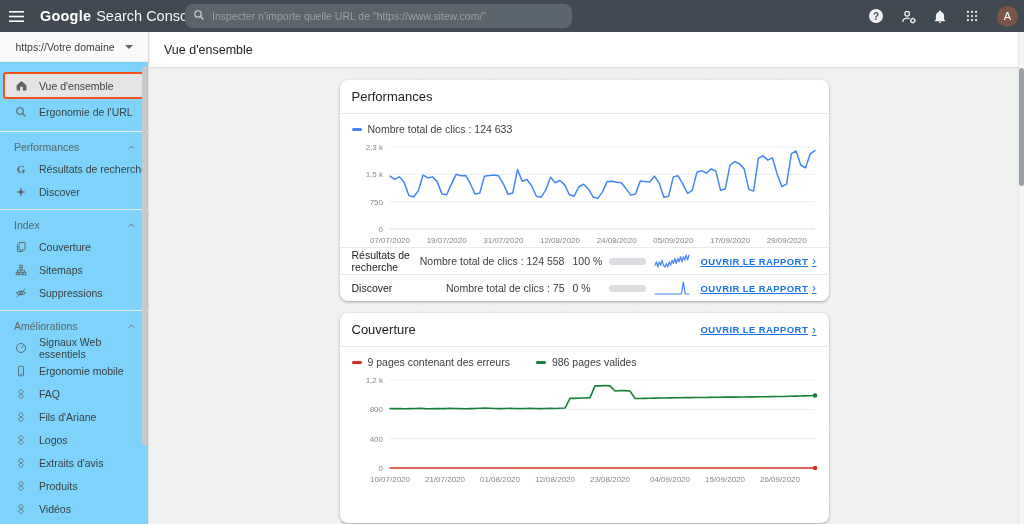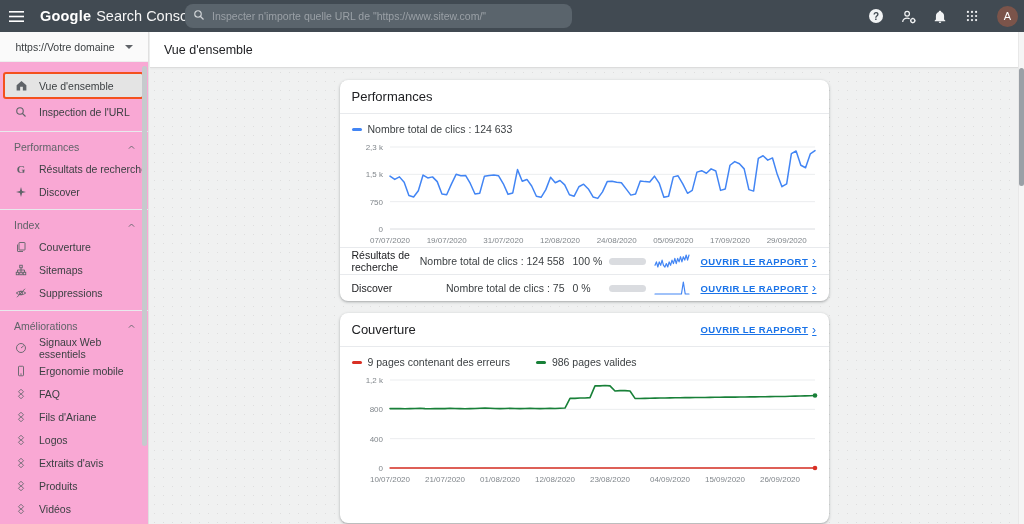--- a/index.html
+++ b/index.html
@@ -14,21 +14,21 @@
   .logo .g2 { font-weight:400; opacity:.95; }
   .searchbox { position:absolute; left:185px; top:4px; width:387px; height:24px; background:#5a646c; border-radius:8px; display:flex; align-items:center; padding:0 8px; gap:7px; }
   .searchbox input { flex:1; background:transparent; border:none; outline:none; color:#e8eaed; font-size:10.5px; font-family:"Liberation Sans",sans-serif; }
   .searchbox input::placeholder { color:#9aa0a6; }
   .topbar-right { position:absolute; right:6px; top:0; height:32px; display:flex; align-items:center; gap:14px; }
   .tb-ic { width:18px; height:18px; display:flex; align-items:center; justify-content:center; cursor:pointer; }
   .help-circle { width:14px; height:14px; border-radius:50%; background:#f1f3f4; color:#414a52; font-size:10px; font-weight:700; display:flex; align-items:center; justify-content:center; }
   .avatar { width:21px; height:21px; border-radius:50%; background:#7b544a; color:#fff; font-size:11px; display:flex; align-items:center; justify-content:center; cursor:pointer; margin-left:2px; }
 
   
-  .sidebar { position:absolute; top:32px; left:0; width:149px; bottom:0; background:#f9a8d4; border-right:1px solid #e0e0e0; z-index:20; }
+  .sidebar { position:absolute; top:32px; left:0; width:149px; bottom:0; background:#7dd3fc; border-right:1px solid #e0e0e0; z-index:20; }
   .sb-scroll { position:absolute; top:34px; right:1px; width:5px; height:380px; background:#c6cacd; border-radius:3px; cursor:pointer; }
   .domain-row { height:30px; display:flex; align-items:center; justify-content:center; gap:10px; font-size:10.5px; color:#3c4043; cursor:pointer; border-bottom:1px solid #eee; background:#fafafa; }
   .caret-down { width:0; height:0; border-left:4px solid transparent; border-right:4px solid transparent; border-top:4px solid #5f6368; }
   .nav-item { height:23px; display:flex; align-items:center; gap:11px; padding-left:14px; font-size:10.5px; color:#3c4043; cursor:pointer; }
   .nav-item.primary { height:26px; }
   .nav-item.selected { margin:2px 4px 0 3px; border:2px solid #f4511e; border-radius:3px; background:#e4e4e4; padding-left:9px; height:27px; }
   .nav-ic { width:14px; height:14px; display:flex; align-items:center; justify-content:center; color:#5f6368; flex:0 0 14px; }
   .nav-ic svg { display:block; }
   .g-letter { font-size:11px; font-weight:700; color:#5f6368; font-family:"Liberation Serif",serif; }
   .sb-divider { border-top:1px solid #e8eaed; margin:6px 0 5px; }
@@ -144,21 +144,21 @@
     </span>
     <span>Vue d'ensemble</span>
   </div>
   <div class="nav-item primary">
     <span class="nav-ic">
       <svg width="12" height="12" viewBox="0 0 24 24" fill="none" stroke="#5f6368" stroke-width="2.2">
           <circle cx="10" cy="10" r="6.5"></circle>
           <line x1="15" y1="15" x2="21" y2="21"></line>
         </svg>
     </span>
-    <span>Inspection de l'URL</span>
+    <span>Ergonomie de l'URL</span>
   </div>
 
   <div class="sb-divider"></div>
 
   <div class="section-head">
     <span class="txt">Performances</span>
     <svg width="9" height="9" viewBox="0 0 24 24" fill="none" stroke="#5f6368" stroke-width="2.4">
         <polyline points="5,15 12,8 19,15"></polyline>
       </svg>
   </div>

